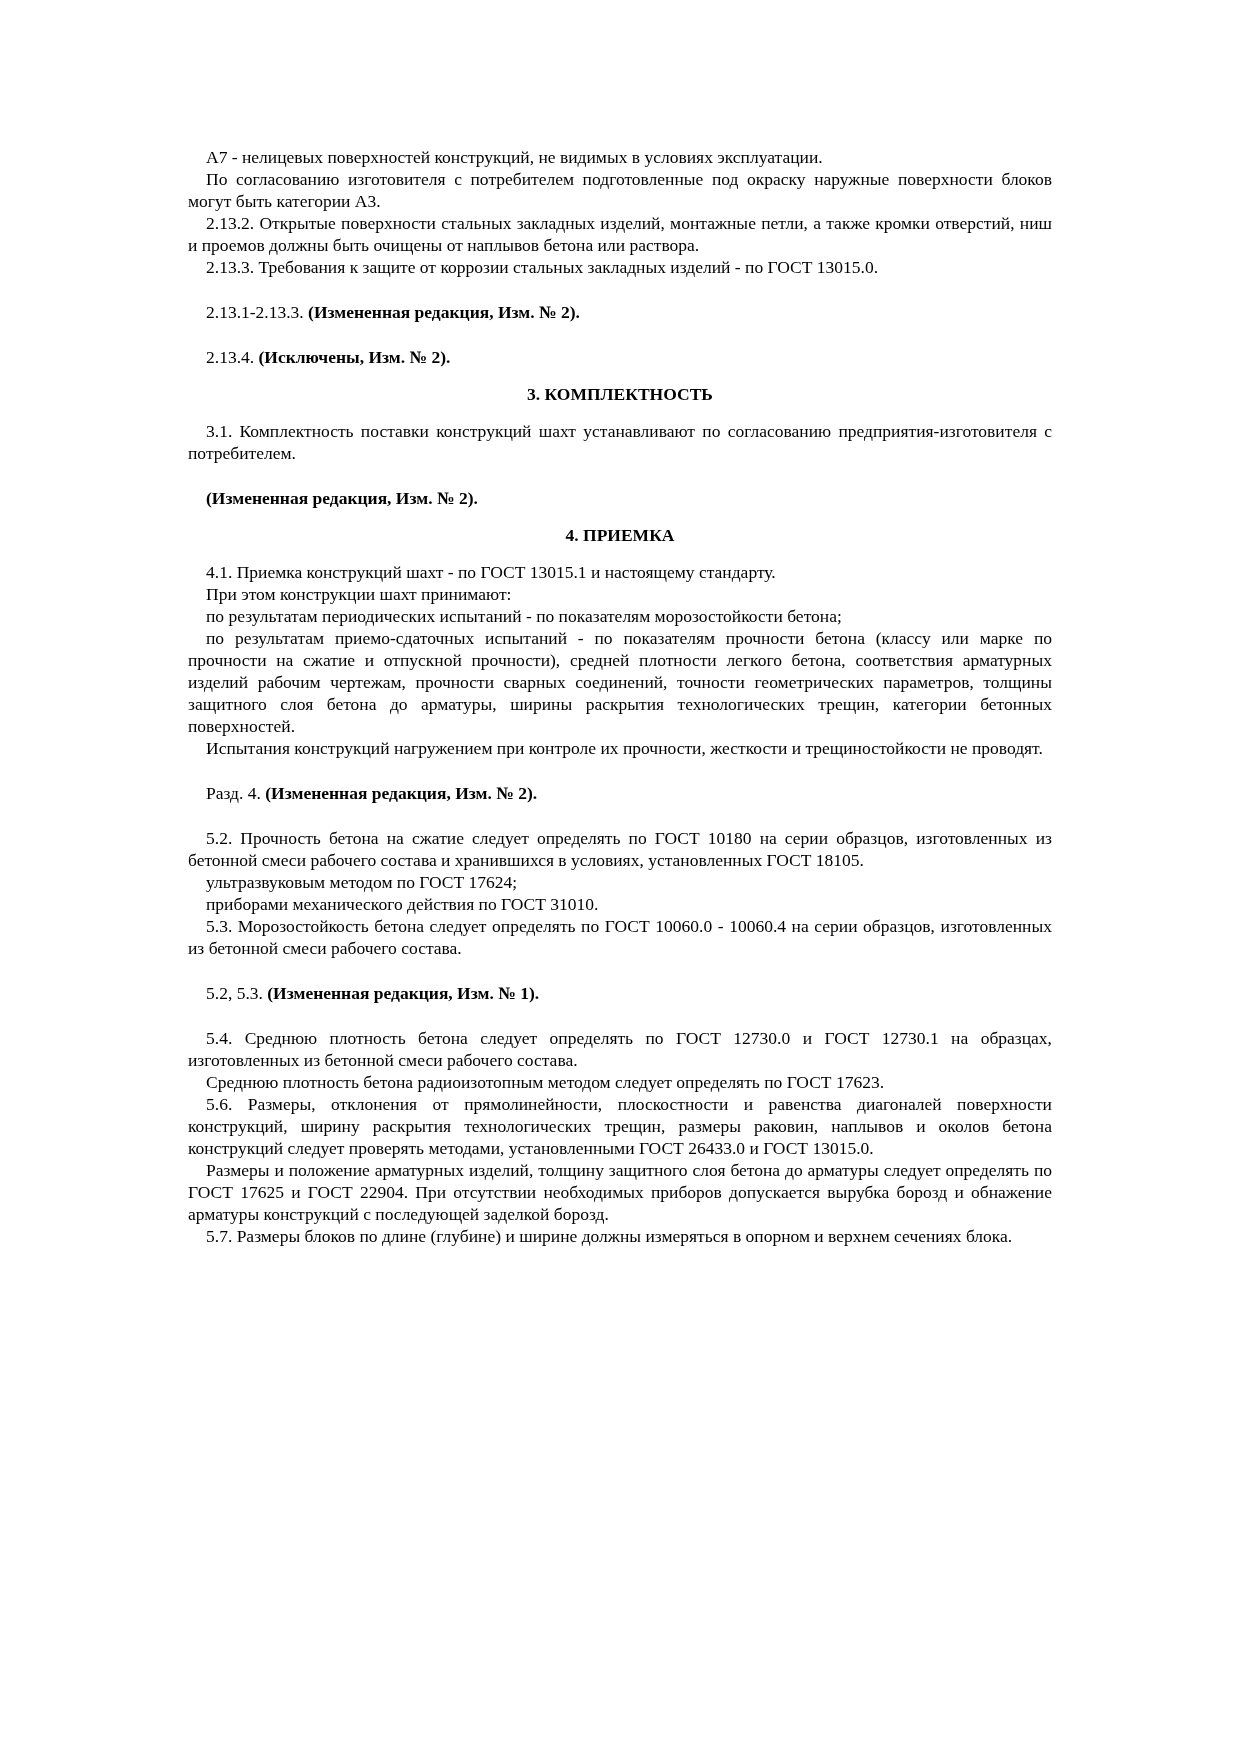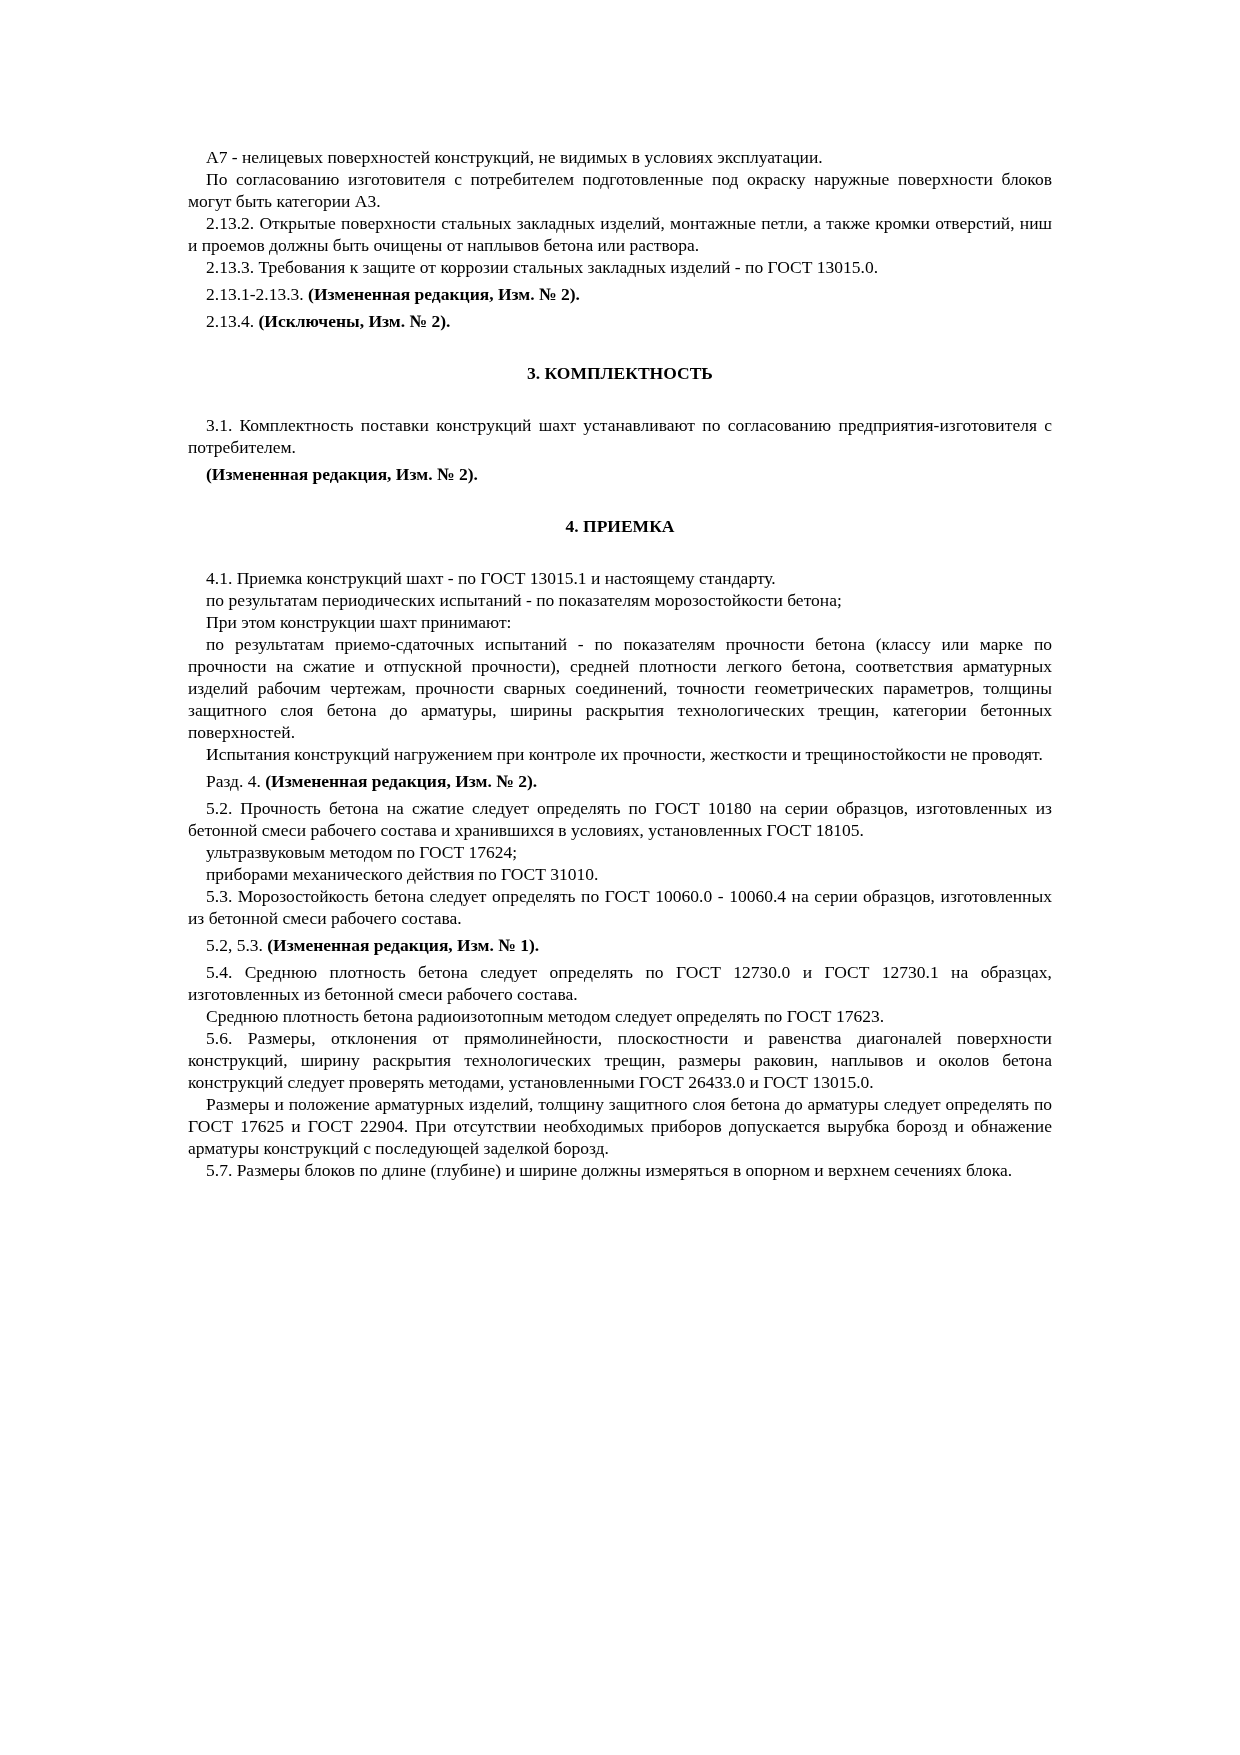--- a/index.html
+++ b/index.html
@@ -18,23 +18,23 @@
     padding: 146px 188px 28px 188px;
     overflow: hidden;
     font-size: 17.5px;
     line-height: 22px;
   }
   .para {
     margin: 0;
     text-indent: 18px;
     text-align: justify;
   }
-  .sp { margin-top: 5px; }
+  .sp { margin-top: 23px; }
   .heading {
-    margin: 30px 0;
+    margin: 15px 0;
     text-align: center;
     font-weight: 700;
     font-size: 17.5px;
     line-height: 22px;
     text-indent: 0;
   }
   .b { font-weight: 700; }
 </style>
 </head>
 <body>
@@ -56,23 +56,23 @@
   <h2 class="heading">3. КОМПЛЕКТНОСТЬ</h2>
 
   <p class="para"><span>3.1. Комплектность поставки конструкций шахт устанавливают по согласованию предприятия-изготовителя с потребителем.</span></p>
 
   <p class="para sp"><span class="b">(Измененная редакция, Изм. № 2).</span></p>
 
   <h2 class="heading">4. ПРИЕМКА</h2>
 
   <p class="para"><span>4.1. Приемка конструкций шахт - по ГОСТ 13015.1 и настоящему стандарту.</span></p>
 
+  <p class="para"><span>При этом конструкции шахт принимают:</span></p>
+
   <p class="para"><span>по результатам периодических испытаний - по показателям морозостойкости бетона;</span></p>
-
-  <p class="para"><span>При этом конструкции шахт принимают:</span></p>
 
   <p class="para"><span>по результатам приемо-сдаточных испытаний - по показателям прочности бетона (классу или марке по прочности на сжатие и отпускной прочности), средней плотности легкого бетона, соответствия арматурных изделий рабочим чертежам, прочности сварных соединений, точности геометрических параметров, толщины защитного слоя бетона до арматуры, ширины раскрытия технологических трещин, категории бетонных поверхностей.</span></p>
 
   <p class="para"><span>Испытания конструкций нагружением при контроле их прочности, жесткости и трещиностойкости не проводят.</span></p>
 
   <p class="para sp"><span>Разд. 4. </span><span class="b">(Измененная редакция, Изм. № 2).</span></p>
 
 
 
   <p class="para sp"><span>5.2. Прочность бетона на сжатие следует определять по ГОСТ 10180 на серии образцов, изготовленных из бетонной смеси рабочего состава и хранившихся в условиях, установленных ГОСТ 18105.</span></p>

